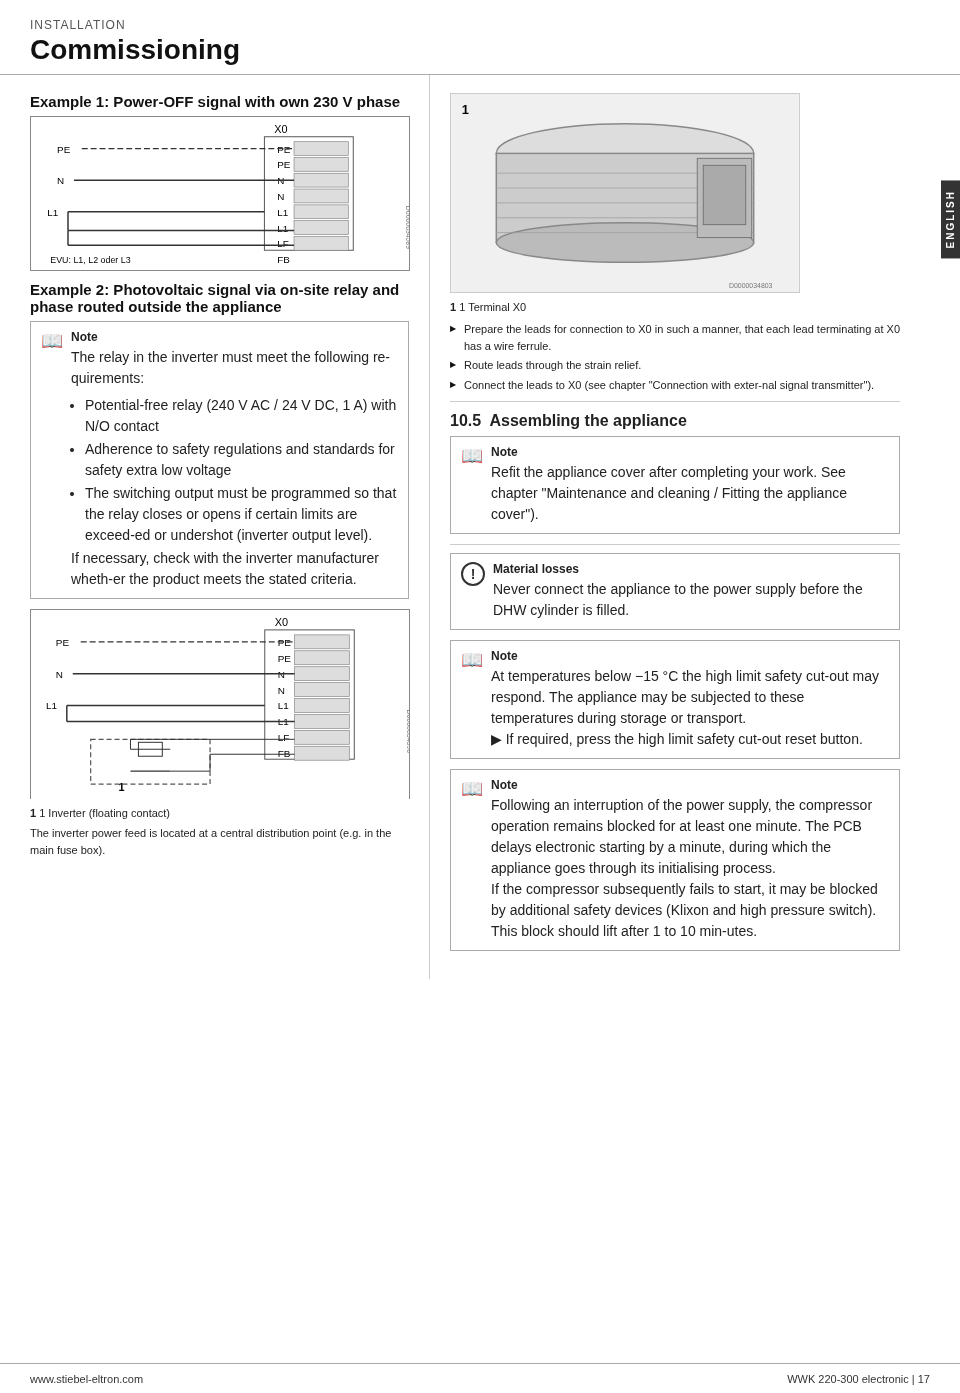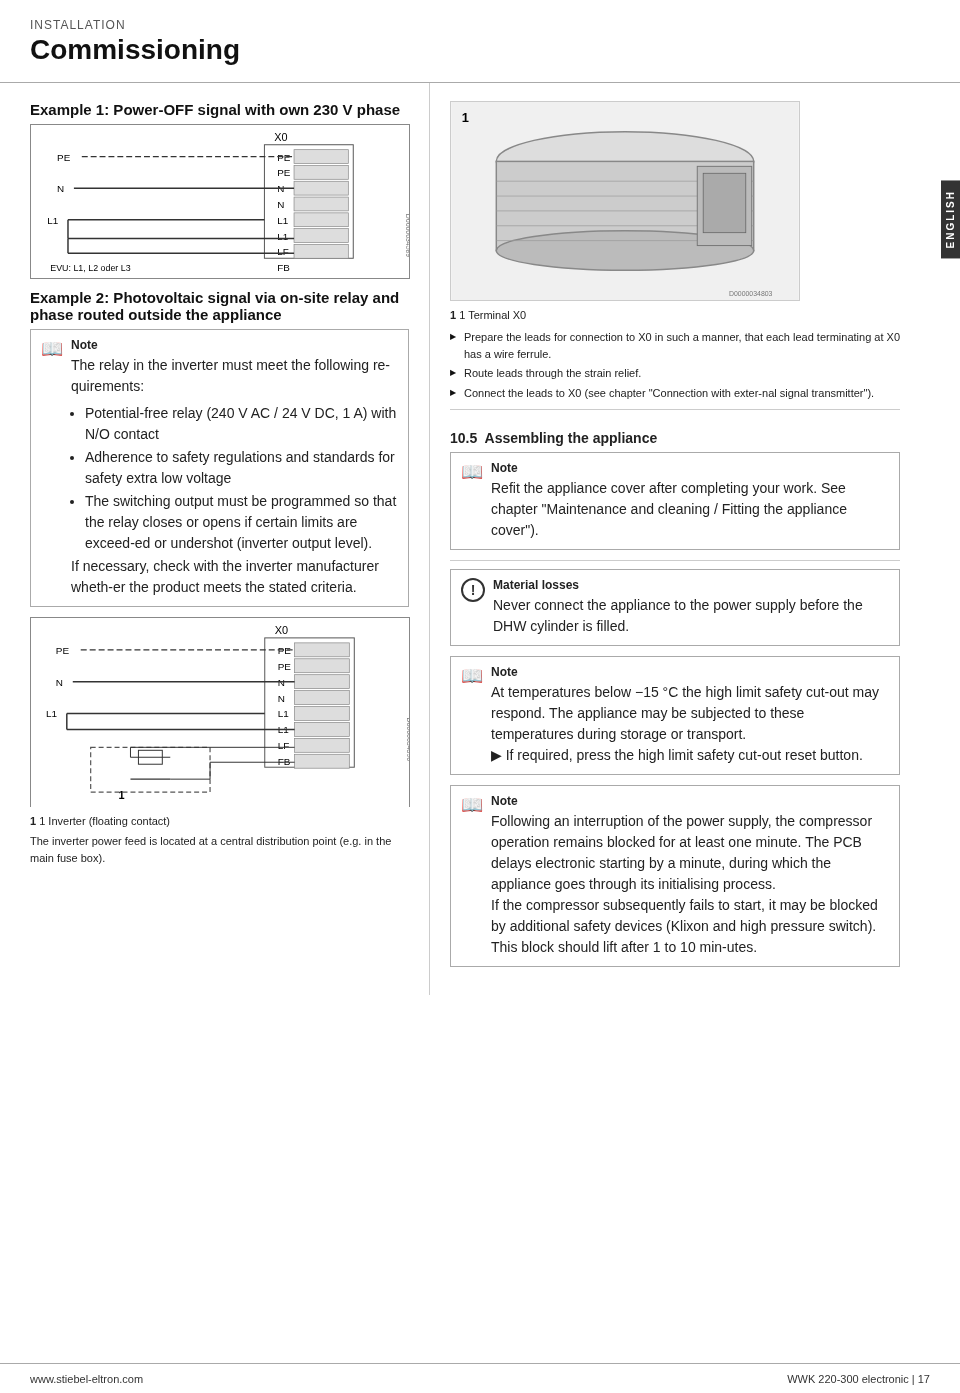--- a/index.html
+++ b/index.html
@@ -14,21 +14,21 @@
     }
     .page {
       width: 960px;
       min-height: 1393px;
       padding: 0;
       position: relative;
       overflow: hidden;
     }
     
     .header {
-      padding: 18px 30px 16px 30px;
+      padding: 18px 30px 8px 30px;
       border-bottom: 1px solid #aaa;
     }
     .header-installation {
       font-size: 12px;
       font-weight: normal;
       color: #555;
       text-transform: uppercase;
       letter-spacing: 1px;
     }
     .header-title {
@@ -169,24 +169,24 @@
     }
     .appliance-img svg {
       width: 100%;
       height: 100%;
     }
     .terminal-caption {
       font-size: 11px;
       margin-bottom: 8px;
     }
     .section-number {
-      font-size: 14px;
+      font-size: 16px;
       font-weight: bold;
       margin-bottom: 6px;
-      margin-top: 20px;
+      margin-top: 10px;
     }
     .section-h2 {
       font-size: 22px;
       font-weight: bold;
       margin-bottom: 4px;
       margin-top: 8px;
     }
     .section-h3 {
       font-size: 13px;
       font-weight: bold;

